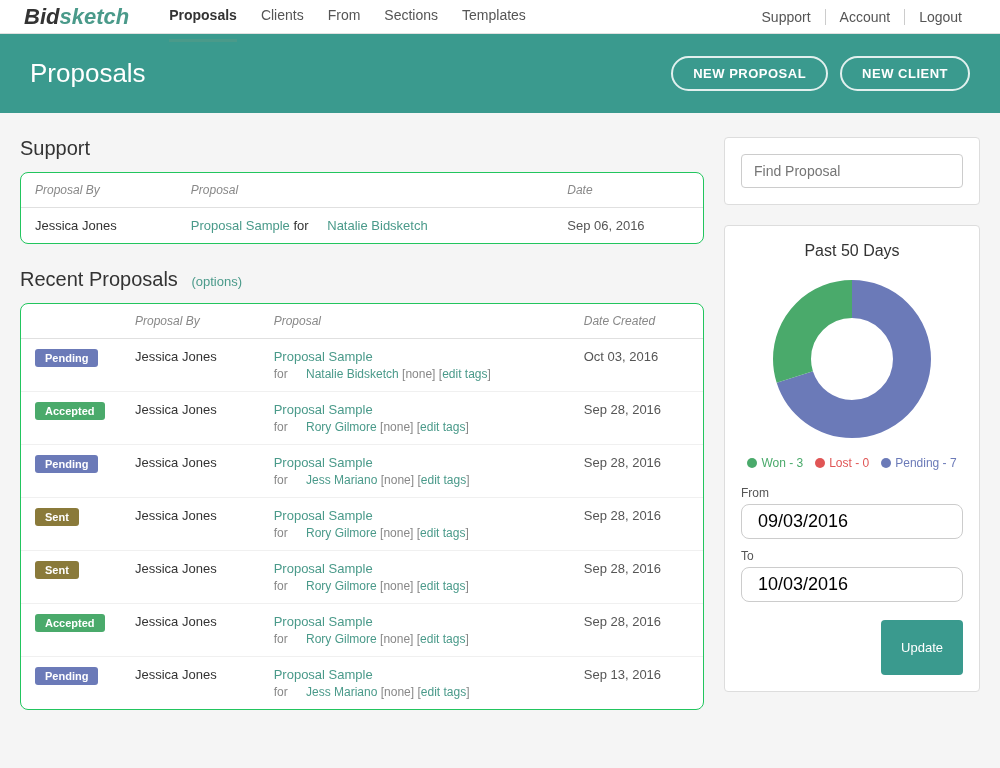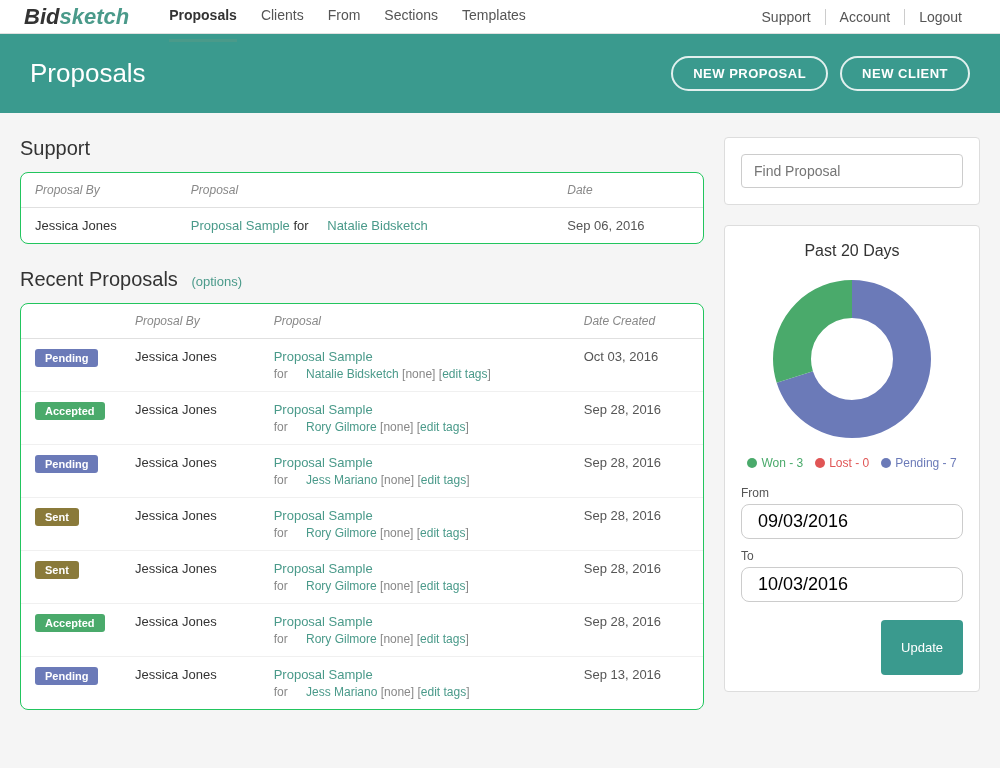--- a/index.html
+++ b/index.html
@@ -361,21 +361,21 @@
     </div>
   </div>
 
   <div class="right-panel">
 
     <div class="find-proposal-card">
       <input type="text" class="find-input" placeholder="Find Proposal" style="">
     </div>
 
     <div class="chart-card">
-      <div class="chart-title">Past 20 Days</div>
+      <div class="chart-title">Past 50 Days</div>
       <div class="donut-container">
         <svg width="170" height="170" viewBox="0 0 170 170">
 
           <circle cx="85" cy="85" r="60" fill="none" stroke="#6b7ab8" stroke-width="38" stroke-dasharray="263.89 113.1" stroke-dashoffset="0" transform="rotate(-90 85 85)"></circle>
           <circle cx="85" cy="85" r="60" fill="none" stroke="#4aaa6b" stroke-width="38" stroke-dasharray="113.1 263.89" stroke-dashoffset="-263.89" transform="rotate(-90 85 85)"></circle>
 
           <circle cx="85" cy="85" r="40" fill="#fff"></circle>
         </svg>
       </div>
 

